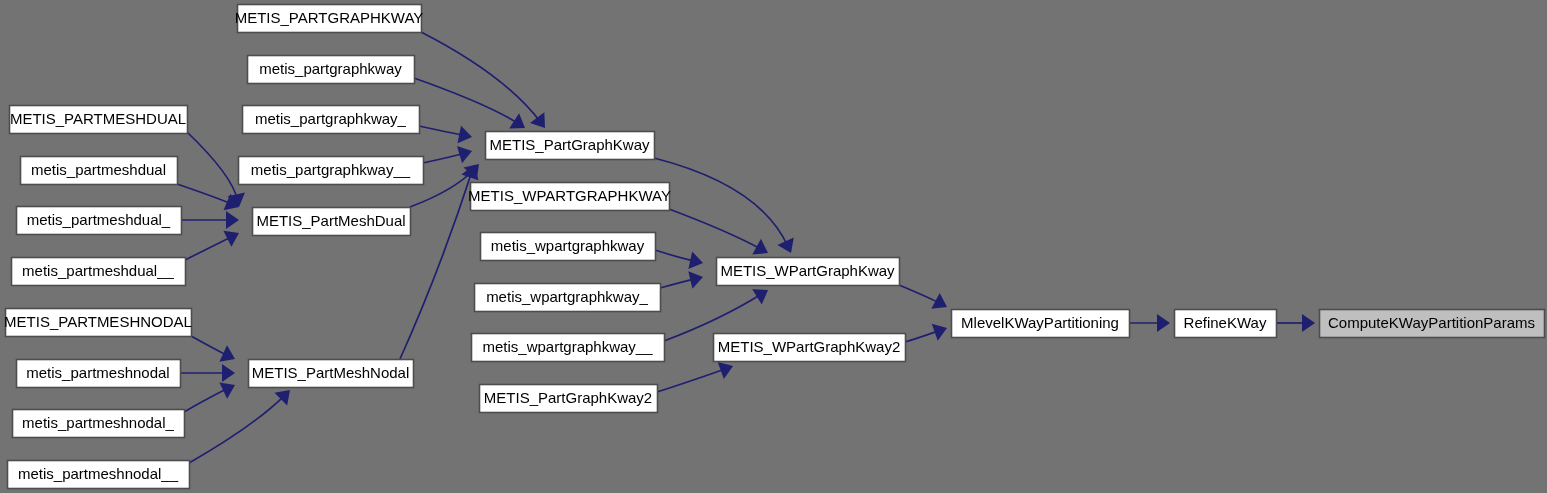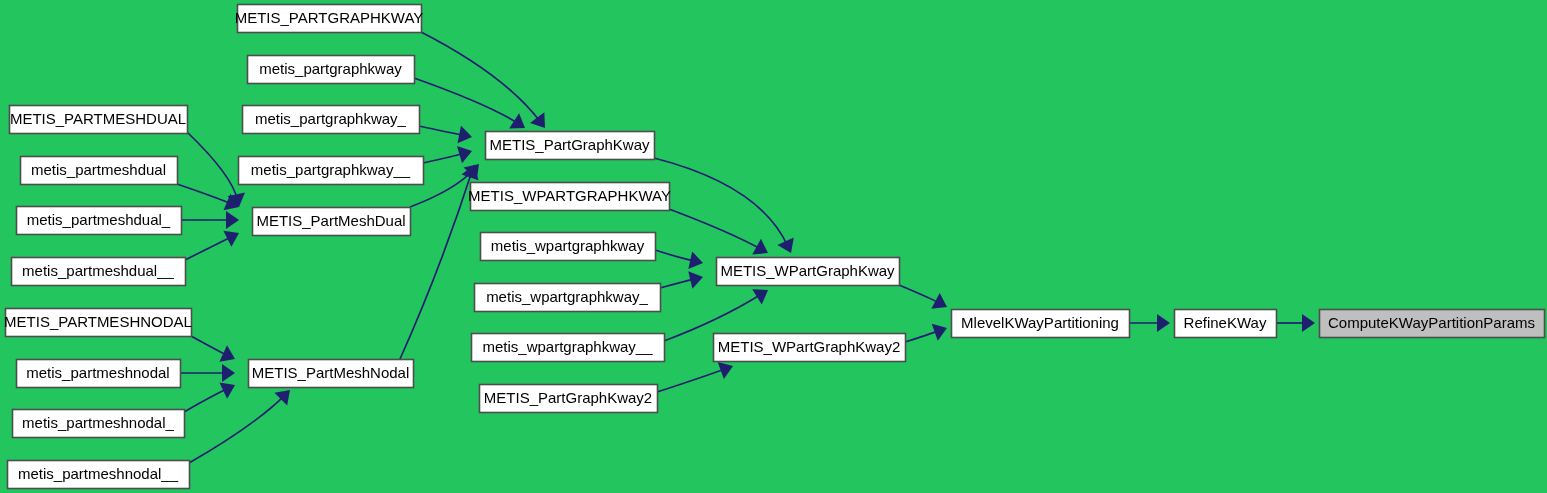--- a/index.html
+++ b/index.html
@@ -7,21 +7,21 @@
     padding: 0;
     background: #ffffff;
   }
   body {
     font-family: "Liberation Sans", "DejaVu Sans", sans-serif;
   }
   #callgraph-root {
     position: relative;
     width: 1547px;
     height: 493px;
-    background: #22c55e;
+    background: #737373;
     overflow: hidden;
   }
   #callgraph-svg {
     position: absolute;
     top: 0;
     left: 0;
     width: 1547px;
     height: 493px;
     display: block;
   }

